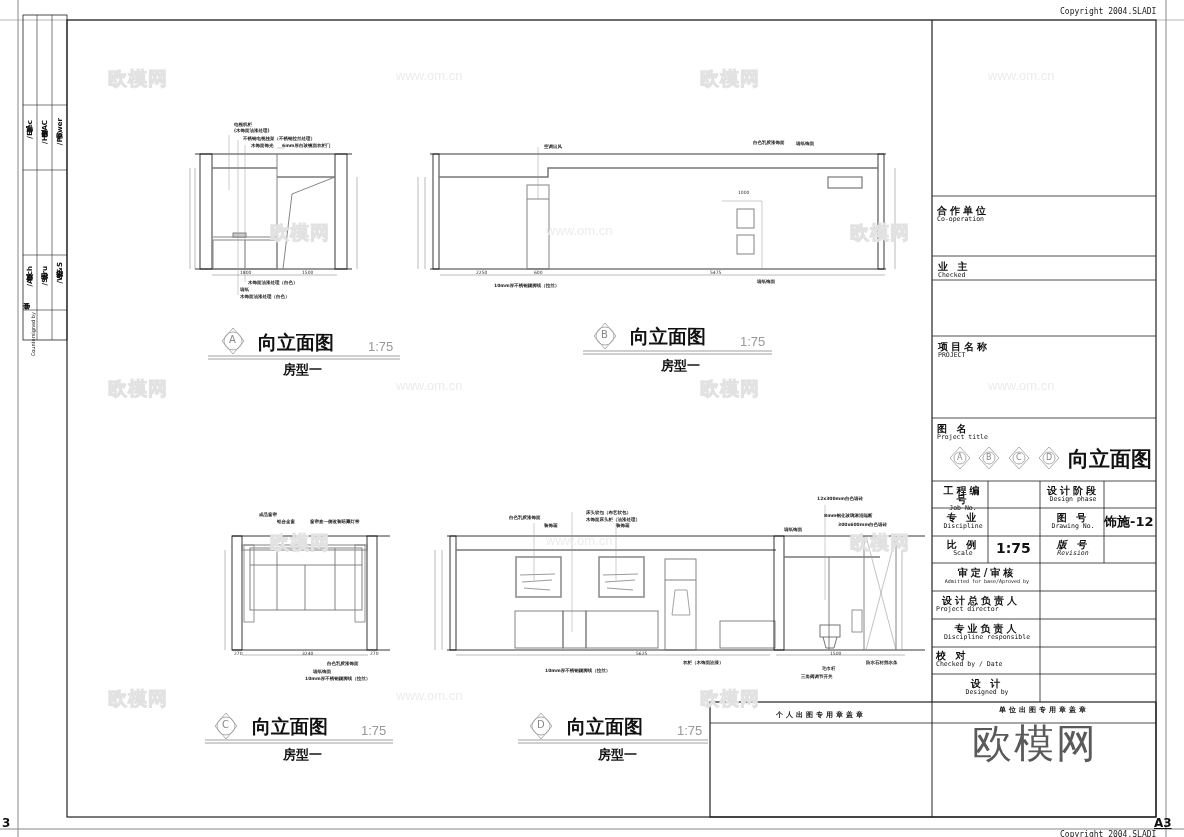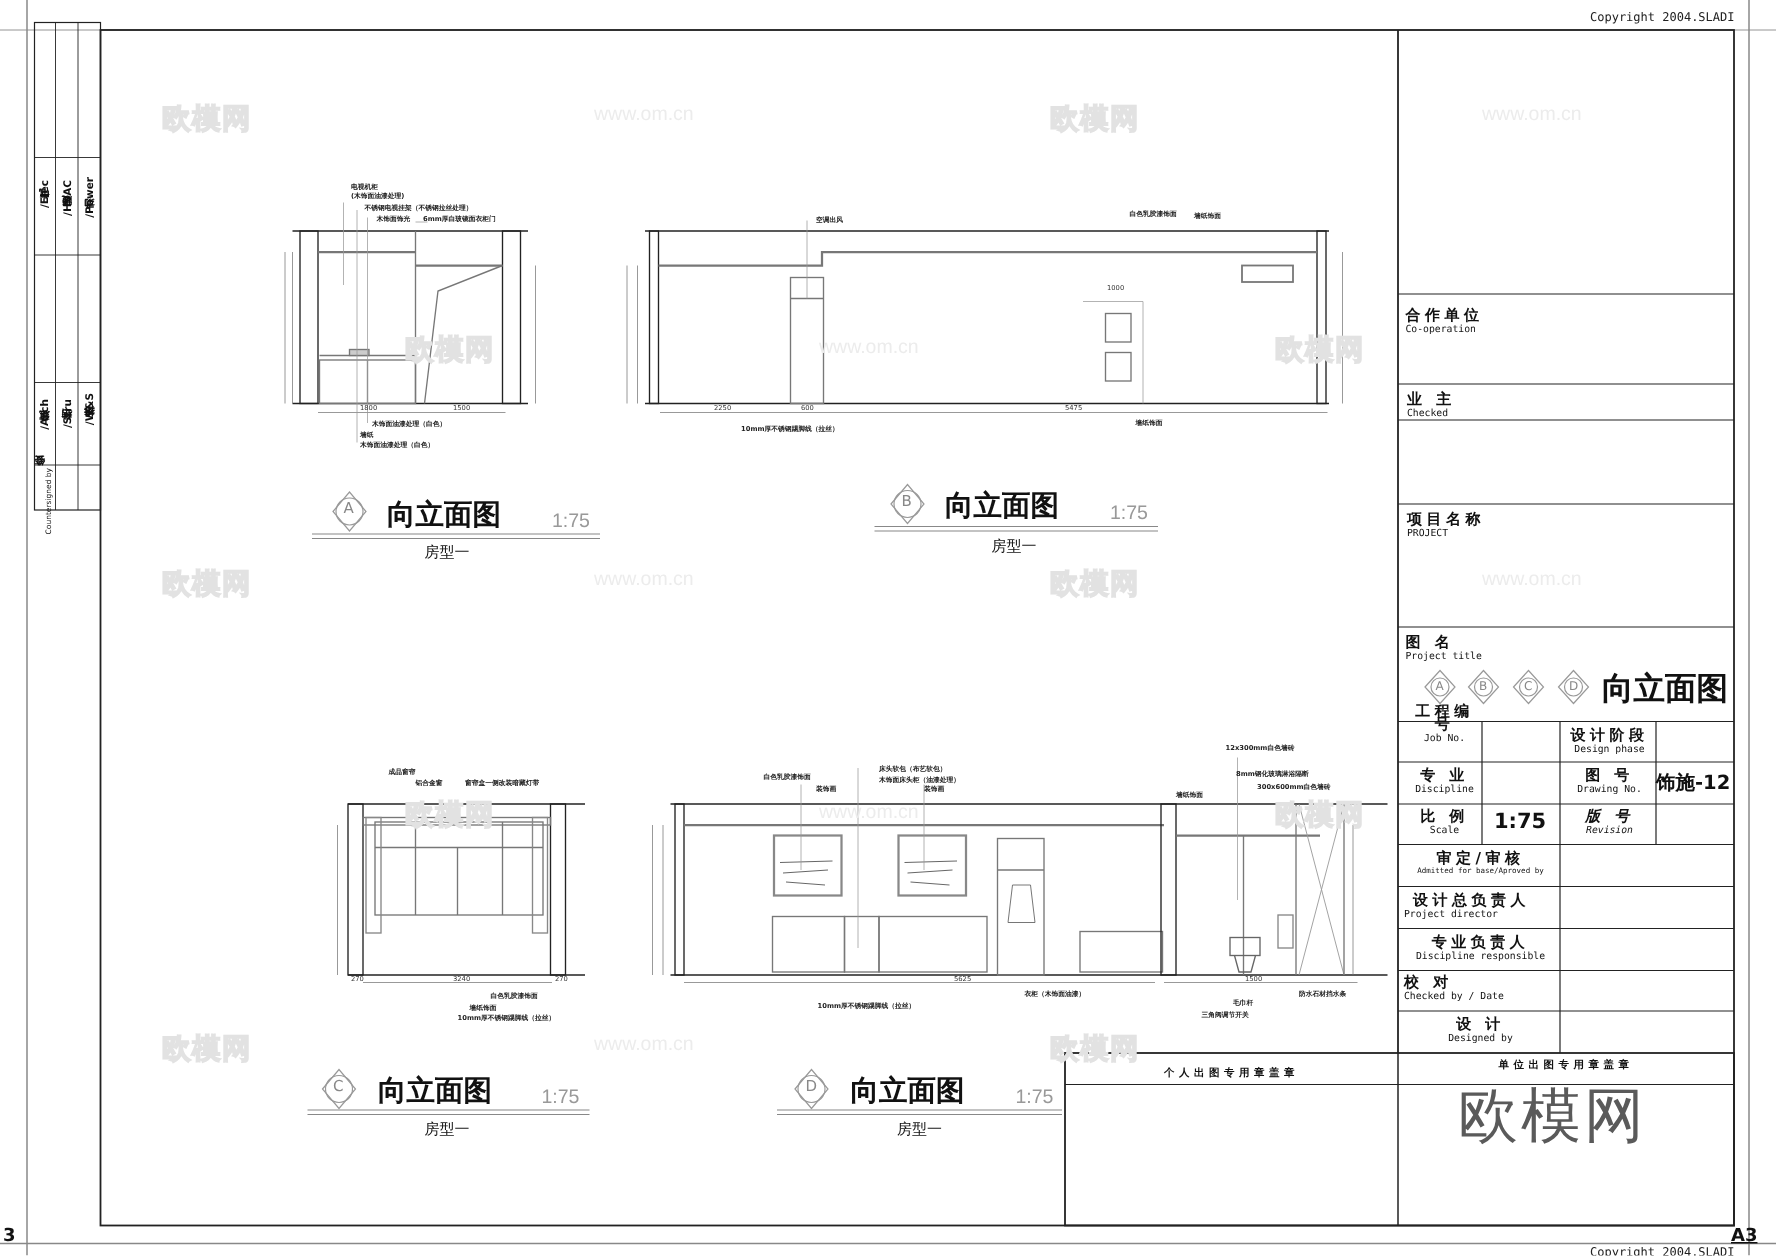--- a/index.html
+++ b/index.html
@@ -8,21 +8,21 @@
   .sheet-svg{position:absolute;left:0;top:0;}
   .copyright{position:absolute;font-family:"DejaVu Sans Mono",monospace;font-size:8px;color:#222;letter-spacing:0;}
   .wm{position:absolute;color:#eaeaea;font-weight:bold;font-size:19px;letter-spacing:1px;-webkit-text-stroke:1px #e2e2e2;color:transparent;}
   .wm-url{position:absolute;color:#ececec;font-weight:normal;font-size:13px;font-family:"Liberation Sans",sans-serif;}
   .big-wm{position:absolute;left:972px;top:716px;font-size:40px;color:#5a5a5a;font-family:"DejaVu Sans",sans-serif;letter-spacing:2px;}
   .title-block .cell{position:absolute;font-size:7px;line-height:9px;color:#111;}
   .tb-label-cn{font-weight:bold;letter-spacing:3px;font-size:10px;}
   .tb-label-en{font-family:"DejaVu Sans Mono",monospace;font-size:6.5px;}
   .caption-title{position:absolute;font-size:19px;font-weight:bold;font-family:"DejaVu Sans",sans-serif;letter-spacing:0px;}
   .caption-scale{position:absolute;font-size:13px;color:#999;font-family:"Liberation Sans",sans-serif;}
-  .caption-sub{position:absolute;font-size:10px;font-weight:normal;}
+  .caption-sub{position:absolute;font-size:13px;font-weight:bold;}
   .marker{position:absolute;}
   .side-text{position:absolute;font-size:7px;writing-mode:vertical-rl;transform:rotate(180deg);white-space:nowrap;font-weight:bold;}
   .tb-big{position:absolute;font-weight:bold;}
   .note{position:absolute;font-size:4.5px;font-weight:bold;color:#222;white-space:nowrap;}
   .dim{position:absolute;font-size:4.5px;color:#333;white-space:nowrap;}
 </style>
 </head>
 <body>
 
 <svg class="sheet-svg" width="1184" height="837" viewBox="0 0 1184 837" xmlns="http://www.w3.org/2000/svg">
@@ -306,21 +306,21 @@
   <div class="cell" style="left:937px;top:424px;">
     <div class="tb-label-cn">图 名</div>
     <div class="tb-label-en">Project title</div>
   </div>
   <div class="abs" style="left:957px;top:453px;font-size:8px;color:#888;">A</div>
   <div class="abs" style="left:986px;top:453px;font-size:8px;color:#888;">B</div>
   <div class="abs" style="left:1016px;top:453px;font-size:8px;color:#888;">C</div>
   <div class="abs" style="left:1046px;top:453px;font-size:8px;color:#888;">D</div>
   <div class="tb-big" style="left:1068px;top:445px;font-size:21px;">向立面图</div>
 
-  <div class="cell" style="left:940px;top:470px;text-align:center;width:46px;">
+  <div class="cell" style="left:940px;top:486px;text-align:center;width:46px;">
     <div class="tb-label-cn">工程编号</div>
     <div class="tb-label-en">Job No.</div>
   </div>
   <div class="cell" style="left:1046px;top:486px;text-align:center;width:54px;">
     <div class="tb-label-cn">设计阶段</div>
     <div class="tb-label-en">Design phase</div>
   </div>
   <div class="cell" style="left:940px;top:513px;text-align:center;width:46px;">
     <div class="tb-label-cn">专 业</div>
     <div class="tb-label-en">Discipline</div>

